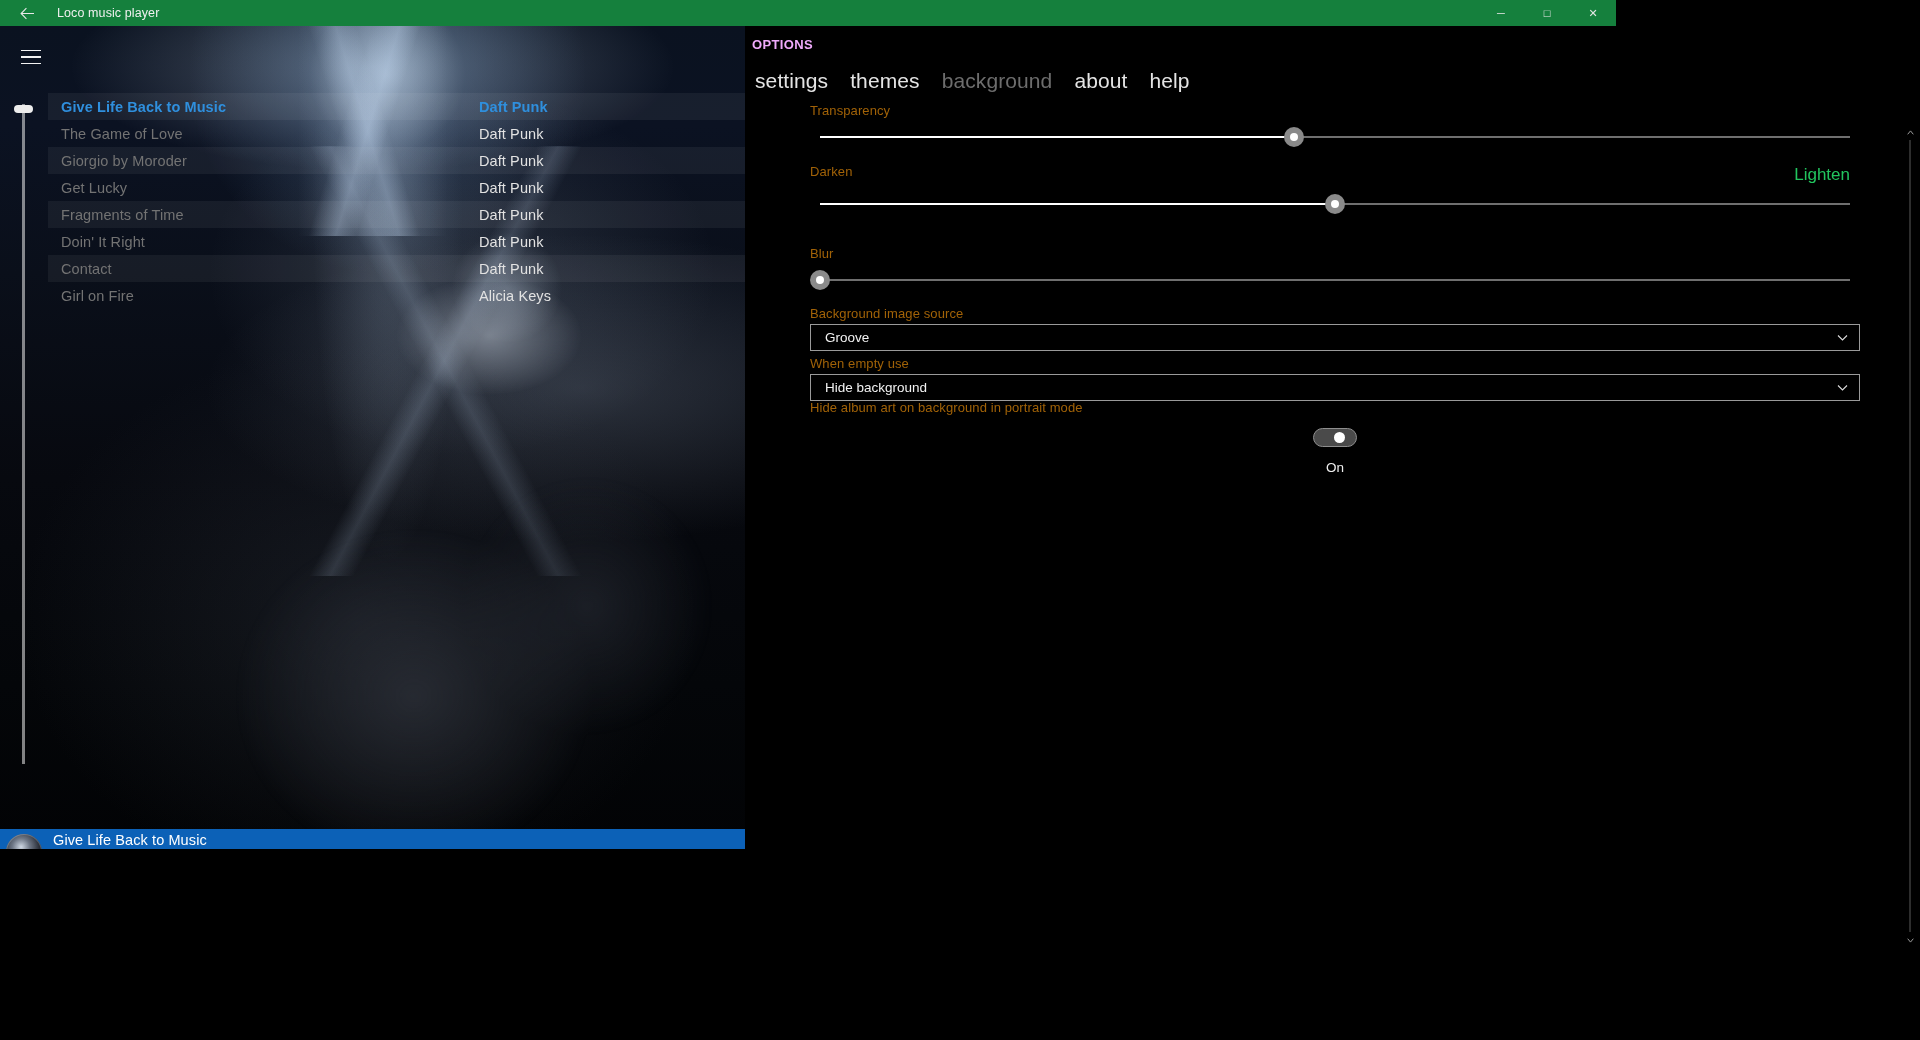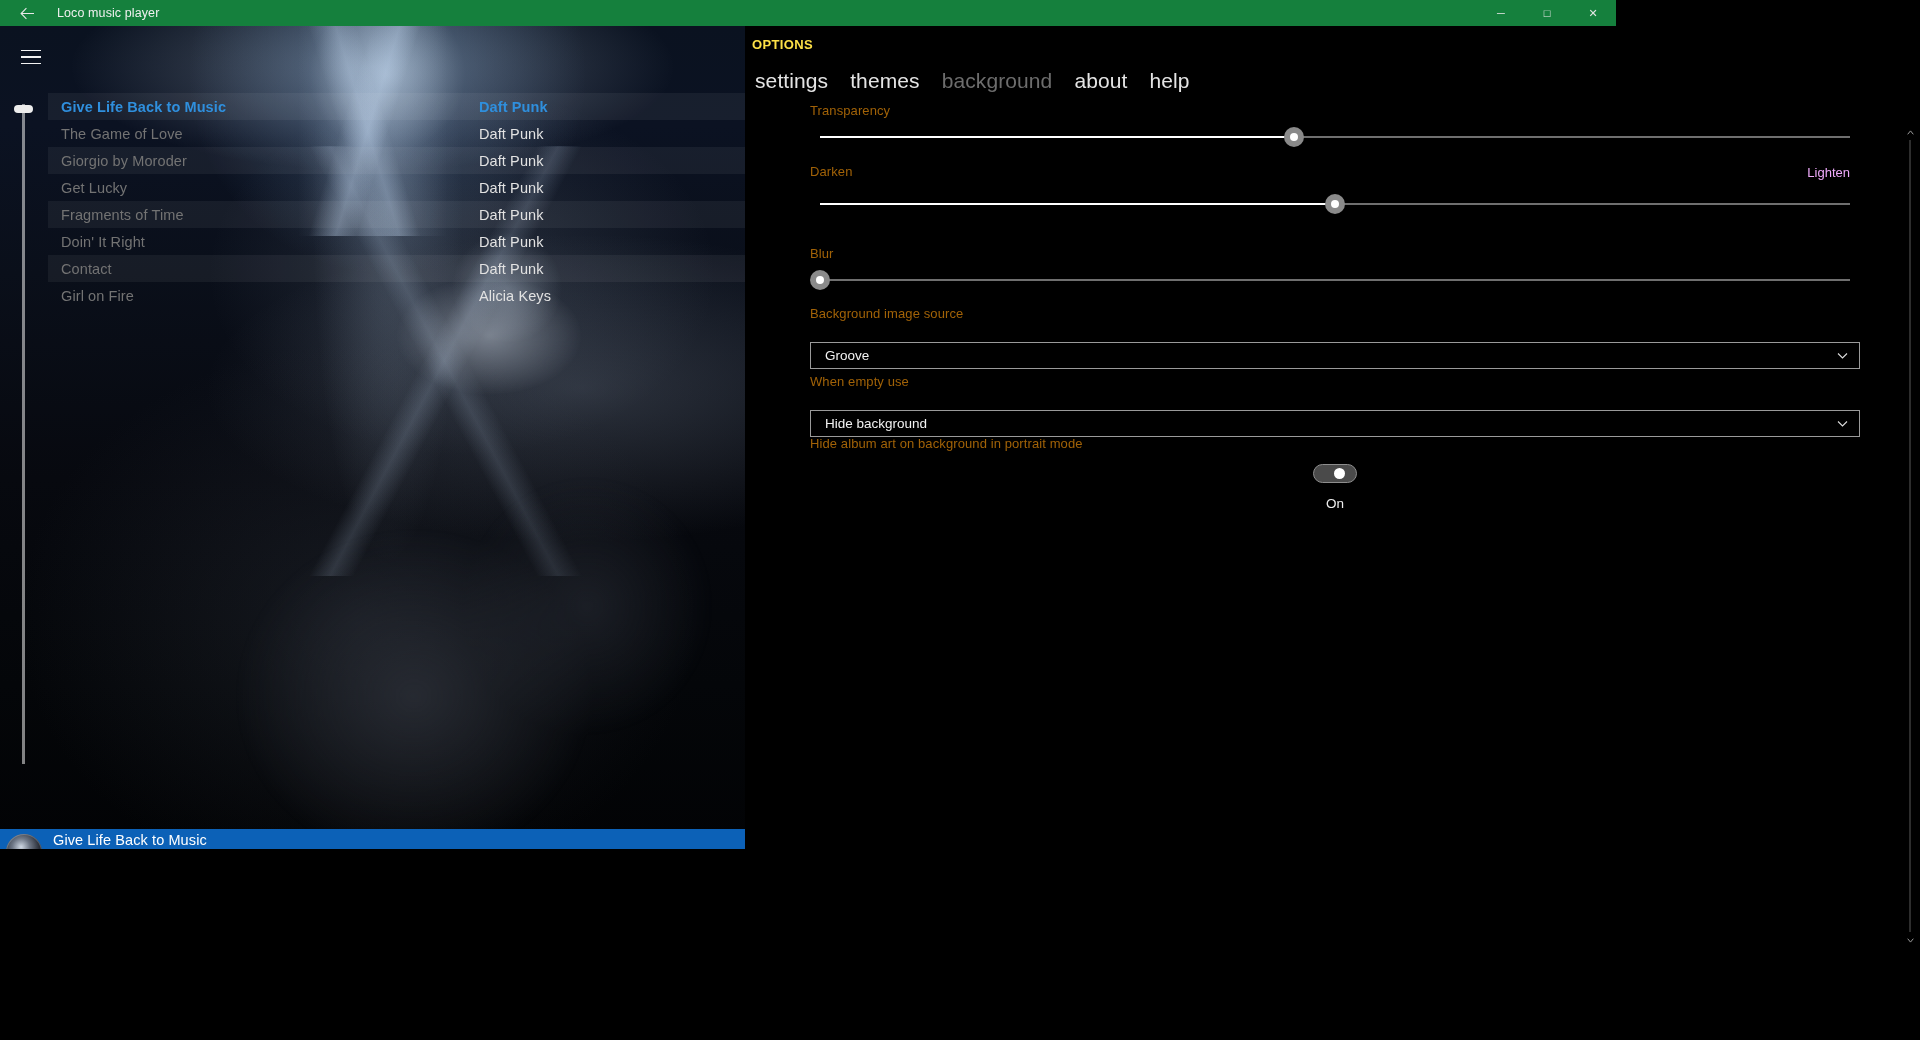--- a/index.html
+++ b/index.html
@@ -129,21 +129,21 @@
   
   .options {
     position:absolute; left:745px; top:26px; width:1175px; height:1014px;
     background:#000;
   }
   .opt-header {
     position:absolute; left:0; top:0; width:100%; height:44px;
   }
   .opt-title {
     position:absolute; left:7px; top:11px;
-    font-size:13px; font-weight:700; color:#fde047; letter-spacing:.35px;
+    font-size:13px; font-weight:700; color:#f0abfc; letter-spacing:.35px;
   }
   .opt-tabs {
     position:absolute; left:0; top:44px; height:36px;
     display:flex; align-items:flex-start; gap:22px; padding-left:10px;
   }
   .opt-tab {
     font-size:21px; color:#e4e4e4; letter-spacing:.1px; line-height:1;
     font-weight:400;
   }
   .opt-tab.dim { color:#6d6d6d; }
@@ -151,42 +151,42 @@
   .opt-body {
     position:absolute; left:0; top:78px; width:1175px; height:936px;
     overflow:hidden;
   }
   .opt-inner { position:absolute; left:65px; top:0; width:1050px; }
 
   .opt-label {
     font-size:13px; color:#a16207; letter-spacing:.1px; line-height:1;
   }
   .opt-label-right {
-    position:absolute; right:10px; font-size:13px; color:#f0abfc;
+    position:absolute; right:10px; font-size:17px; color:#22c55e;
   }
 
   
   .slider-row { position:relative; height:30px; }
   .slider {
     position:absolute; left:10px; right:10px; top:14px; height:2px;
   }
   .sl-track-off { position:absolute; left:0; right:0; top:0; height:2px; background:#6f6f6f; }
   .sl-track-on  { position:absolute; left:0; top:0; height:2px; background:#ffffff; }
   .sl-thumb {
     position:absolute; top:-9px; width:20px; height:20px; border-radius:50%;
     background:#8a8a8a; display:flex; align-items:center; justify-content:center;
   }
   .sl-thumb::after {
     content:""; width:8px; height:8px; border-radius:50%; background:#ffffff;
   }
 
   
   .dd {
     position:relative; height:27px; border:1px solid #9a9a9a; background:#000;
-    display:flex; align-items:center; margin-top:18px;
+    display:flex; align-items:center; margin-top:0;
   }
   .dd-val { padding-left:14px; font-size:13.5px; color:#f2f2f2; }
   .dd-chev {
     position:absolute; right:11px; top:50%; transform:translateY(-50%);
     width:11px; height:11px; display:flex; align-items:center; justify-content:center;
   }
   .dd-chev svg { display:block; }
 
   
   .toggle-row { position:relative; display:flex; align-items:center; gap:13px; }

